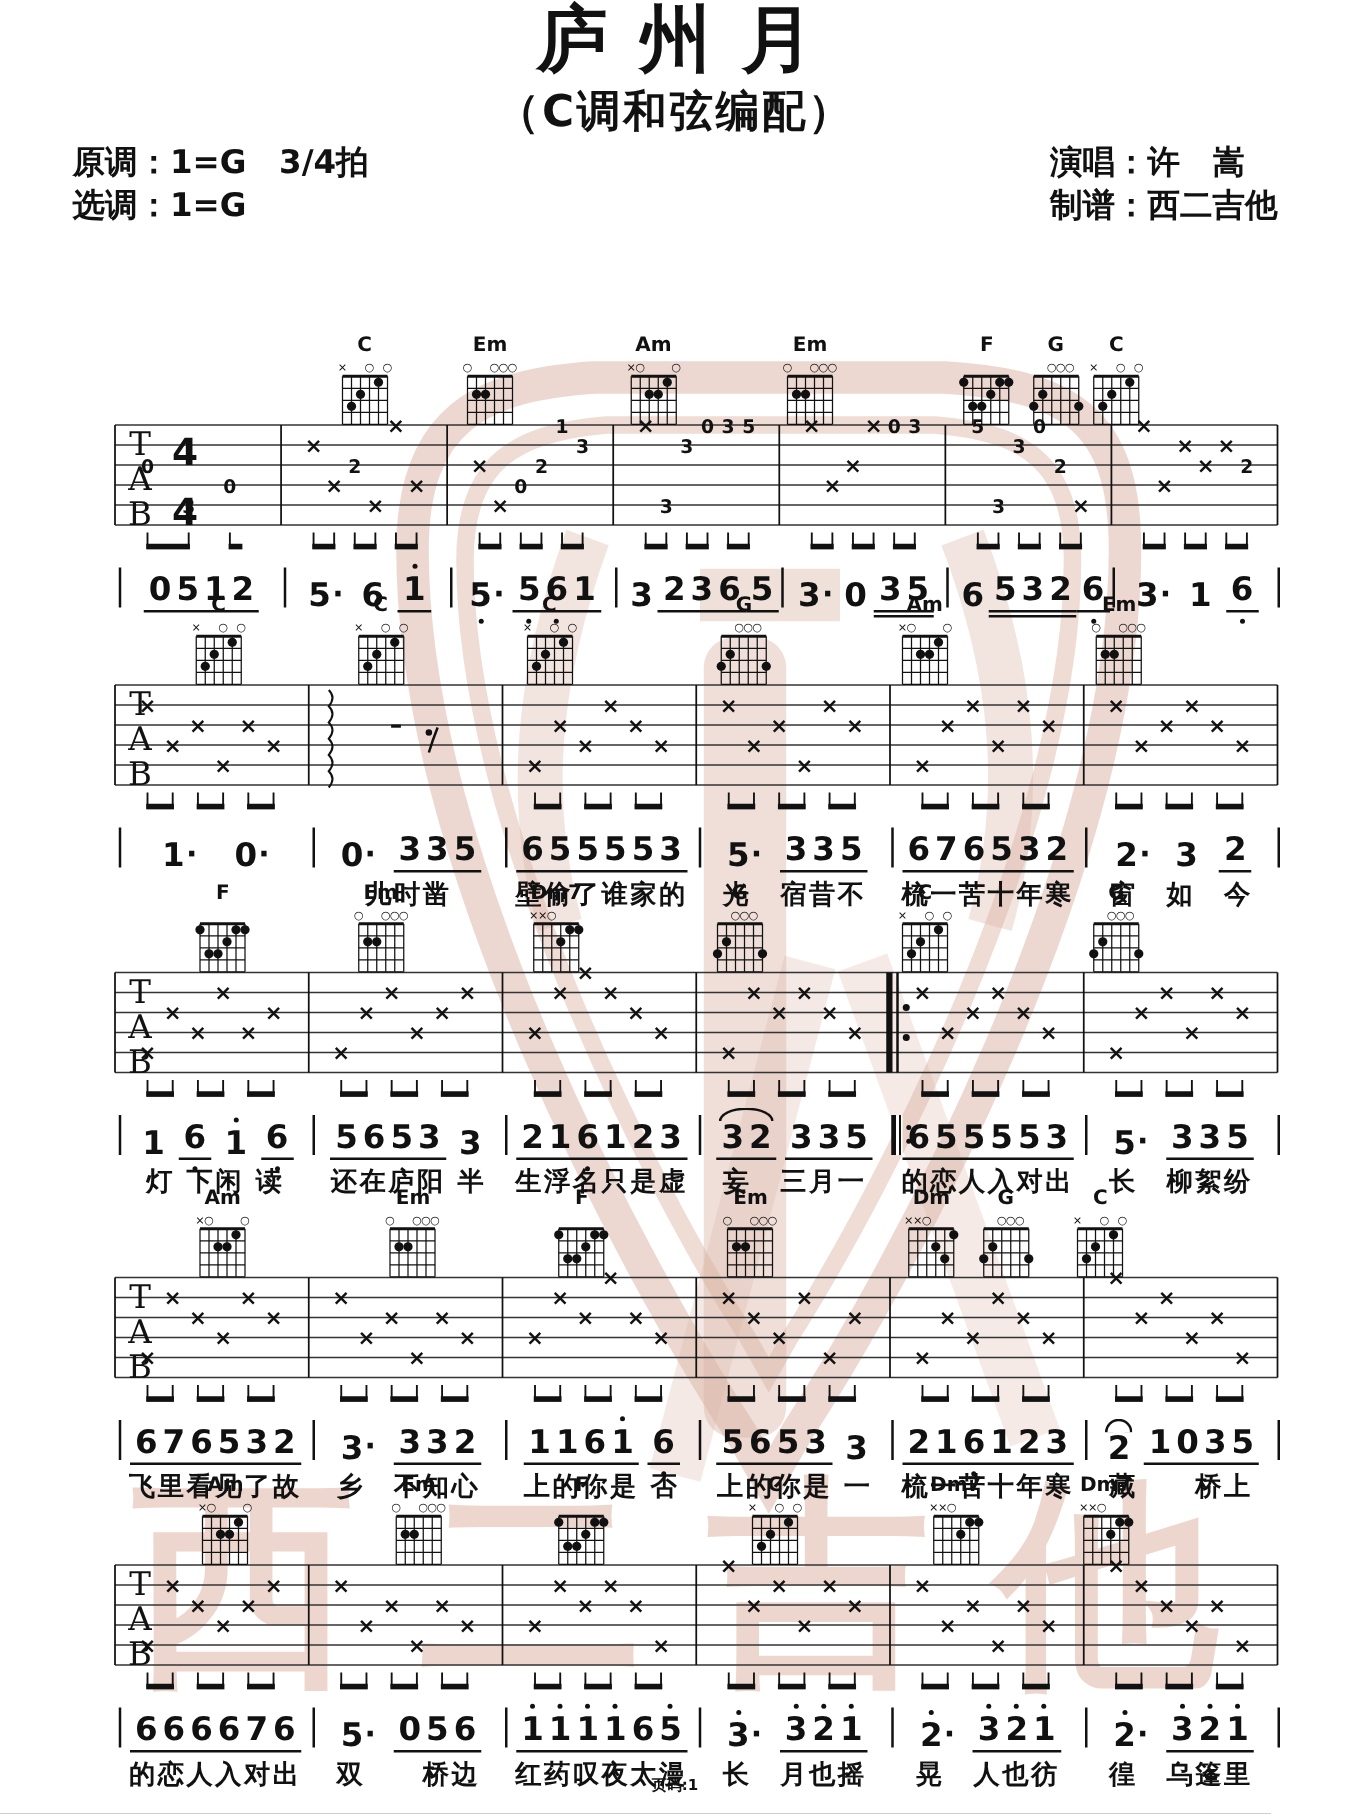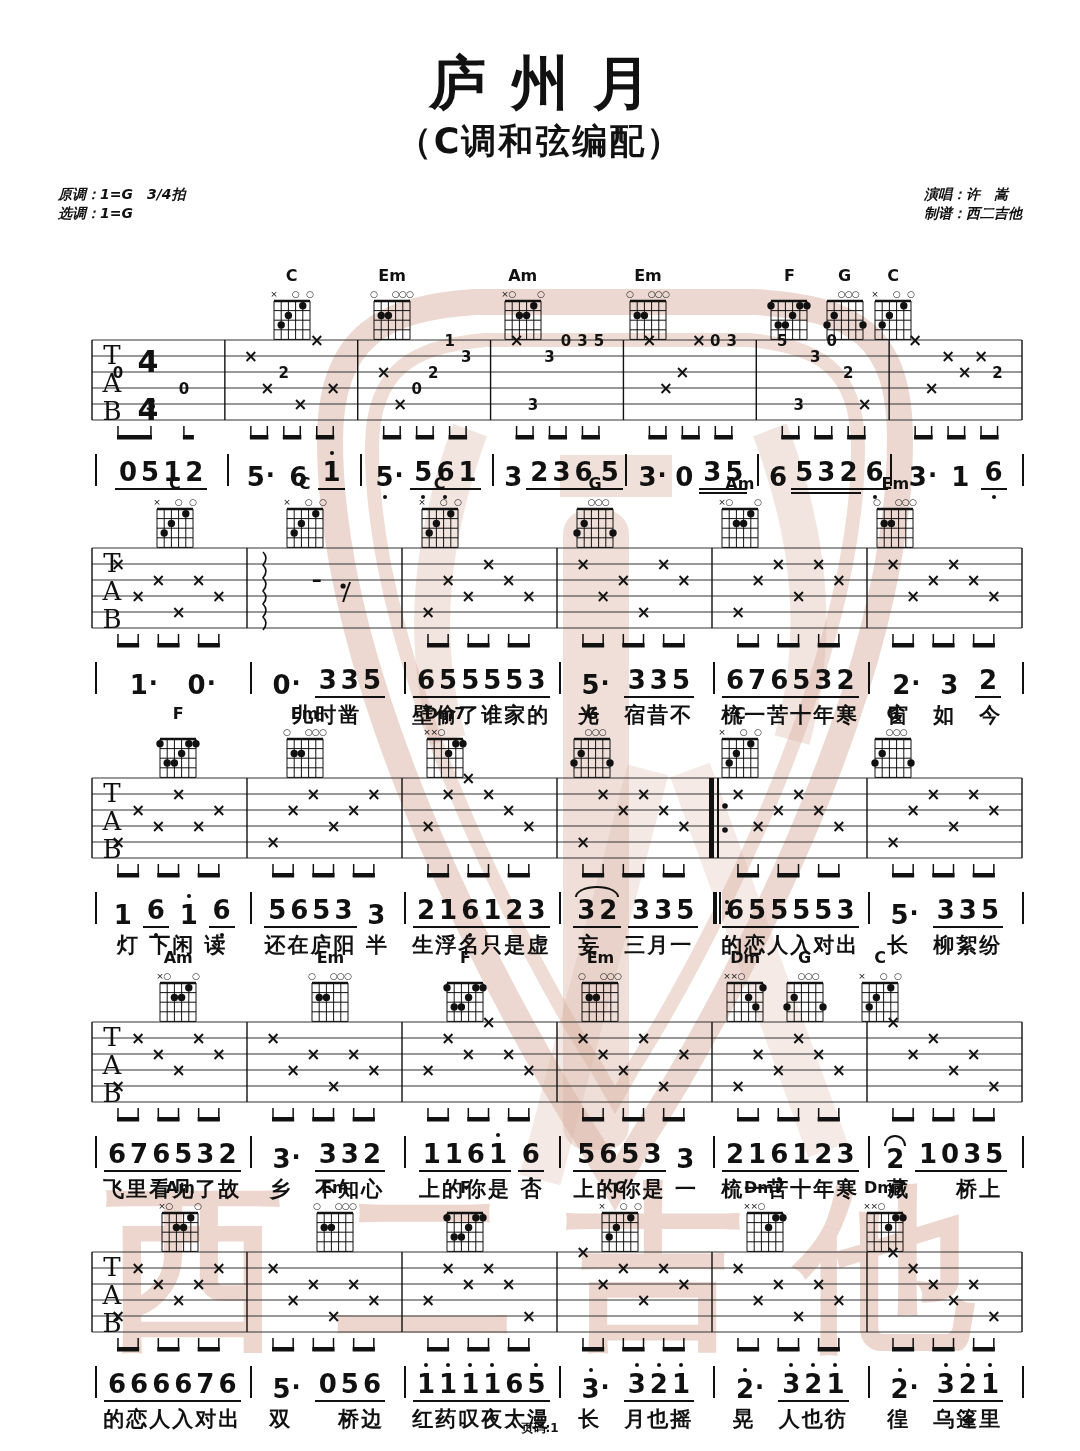--- a/index.html
+++ b/index.html
@@ -3,25 +3,25 @@
 <meta charset="utf-8">
 <style>
   html,body{margin:0;padding:0;background:#888;}
   .page{position:relative;width:1080px;height:1451px;margin:0 auto;background:#ffffff;
         font-family:"DejaVu Sans",sans-serif;color:#111;overflow:hidden;}
   .layer-wm{position:absolute;inset:0;z-index:0;pointer-events:none;}
   .wm-text{position:absolute;top:1150px;left:0;right:0;text-align:center;
            font-size:178px;font-weight:700;letter-spacing:52px;text-indent:52px;
            color:#dcae9d;opacity:.5;white-space:nowrap;}
   .content{position:relative;z-index:1;}
-  .title{margin:0;padding-top:52px;text-align:center;font-size:58px;font-weight:700;
+  .title{margin:0;text-align:center;font-size:58px;font-weight:700;
          letter-spacing:24px;text-indent:24px;line-height:1.1;}
   .subtitle{text-align:center;font-size:35px;font-weight:700;letter-spacing:2px;margin-top:2px;}
-  .meta{display:flex;justify-content:space-between;padding:0 58px;margin-top:20px;
-        font-size:14px;font-weight:700;line-height:1.35;font-style:italic;}
+  .meta{display:flex;justify-content:space-between;padding:0 58px;
+        font-size:26px;font-weight:700;line-height:1.35;}
   .meta-right{text-align:left;}
   .system{position:absolute;left:0;width:1080px;}
   .chordrow{position:relative;height:64px;}
   .chord{position:absolute;top:0;transform:translateX(-50%);text-align:center;line-height:1;}
   .cname{font-size:16px;font-weight:700;margin-bottom:1px;}
   .tabsvg{display:block;}
   .jrowwrap{position:relative;margin:0 58px 0 95px;}
   .jrow{display:flex;}
   .jrowwrap::after{content:"";position:absolute;right:-2px;top:4px;width:2px;height:32px;background:#111;}
   .jm{flex:1;position:relative;display:flex;flex-direction:column;min-width:0;}

